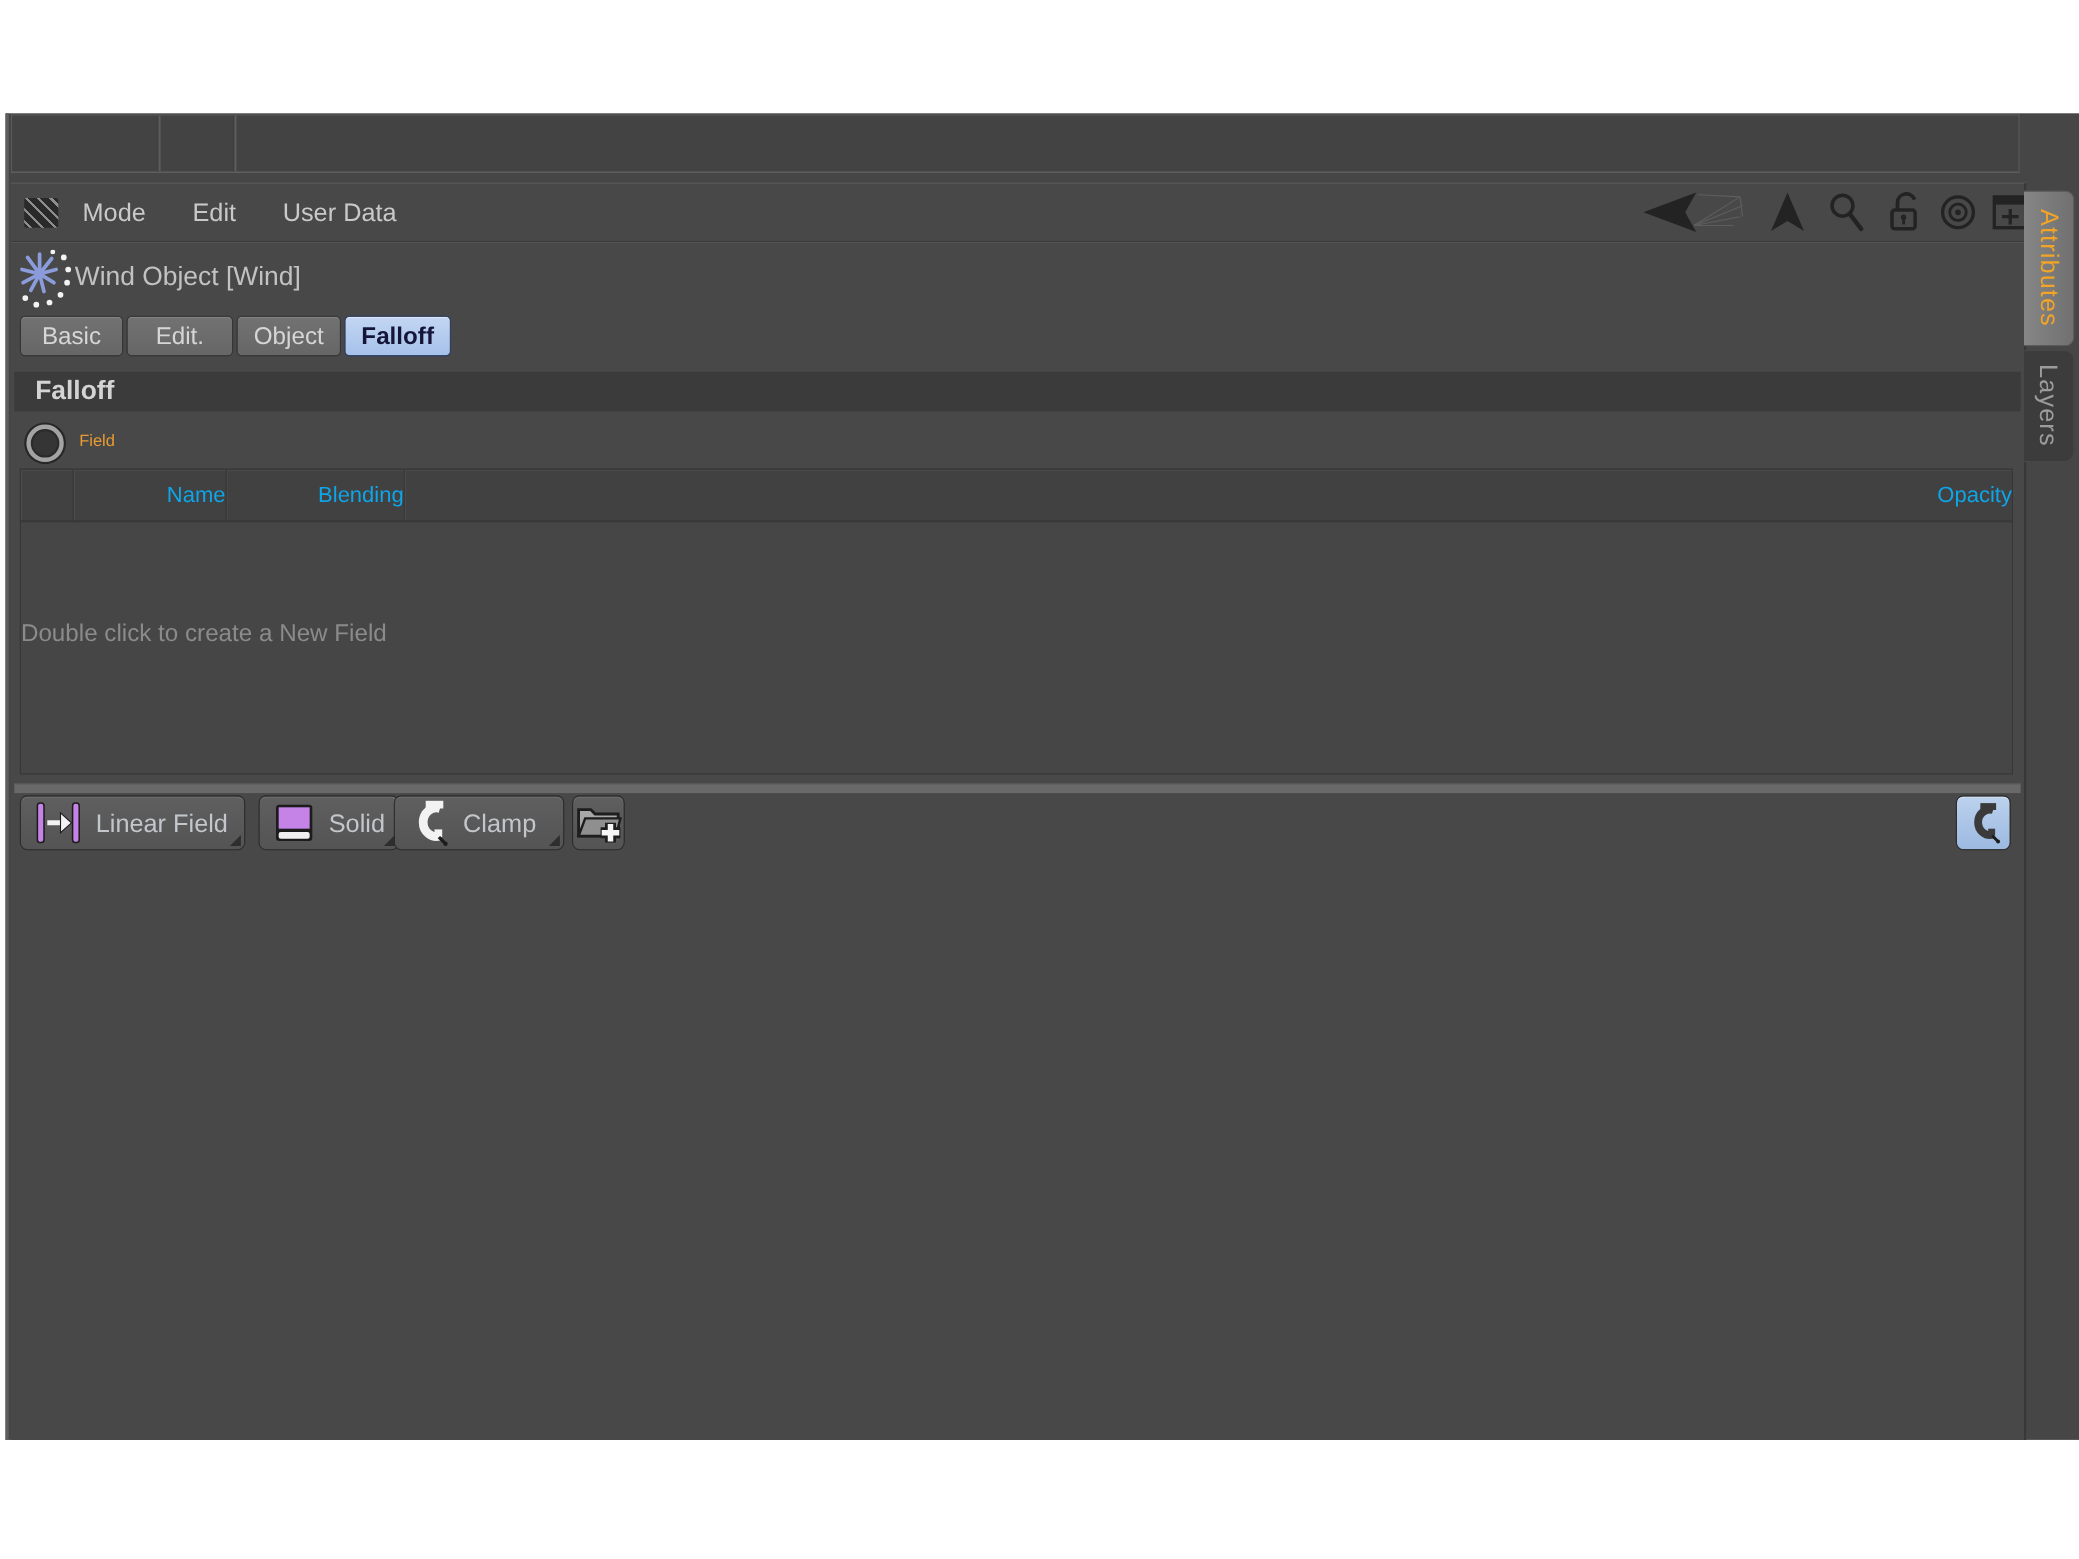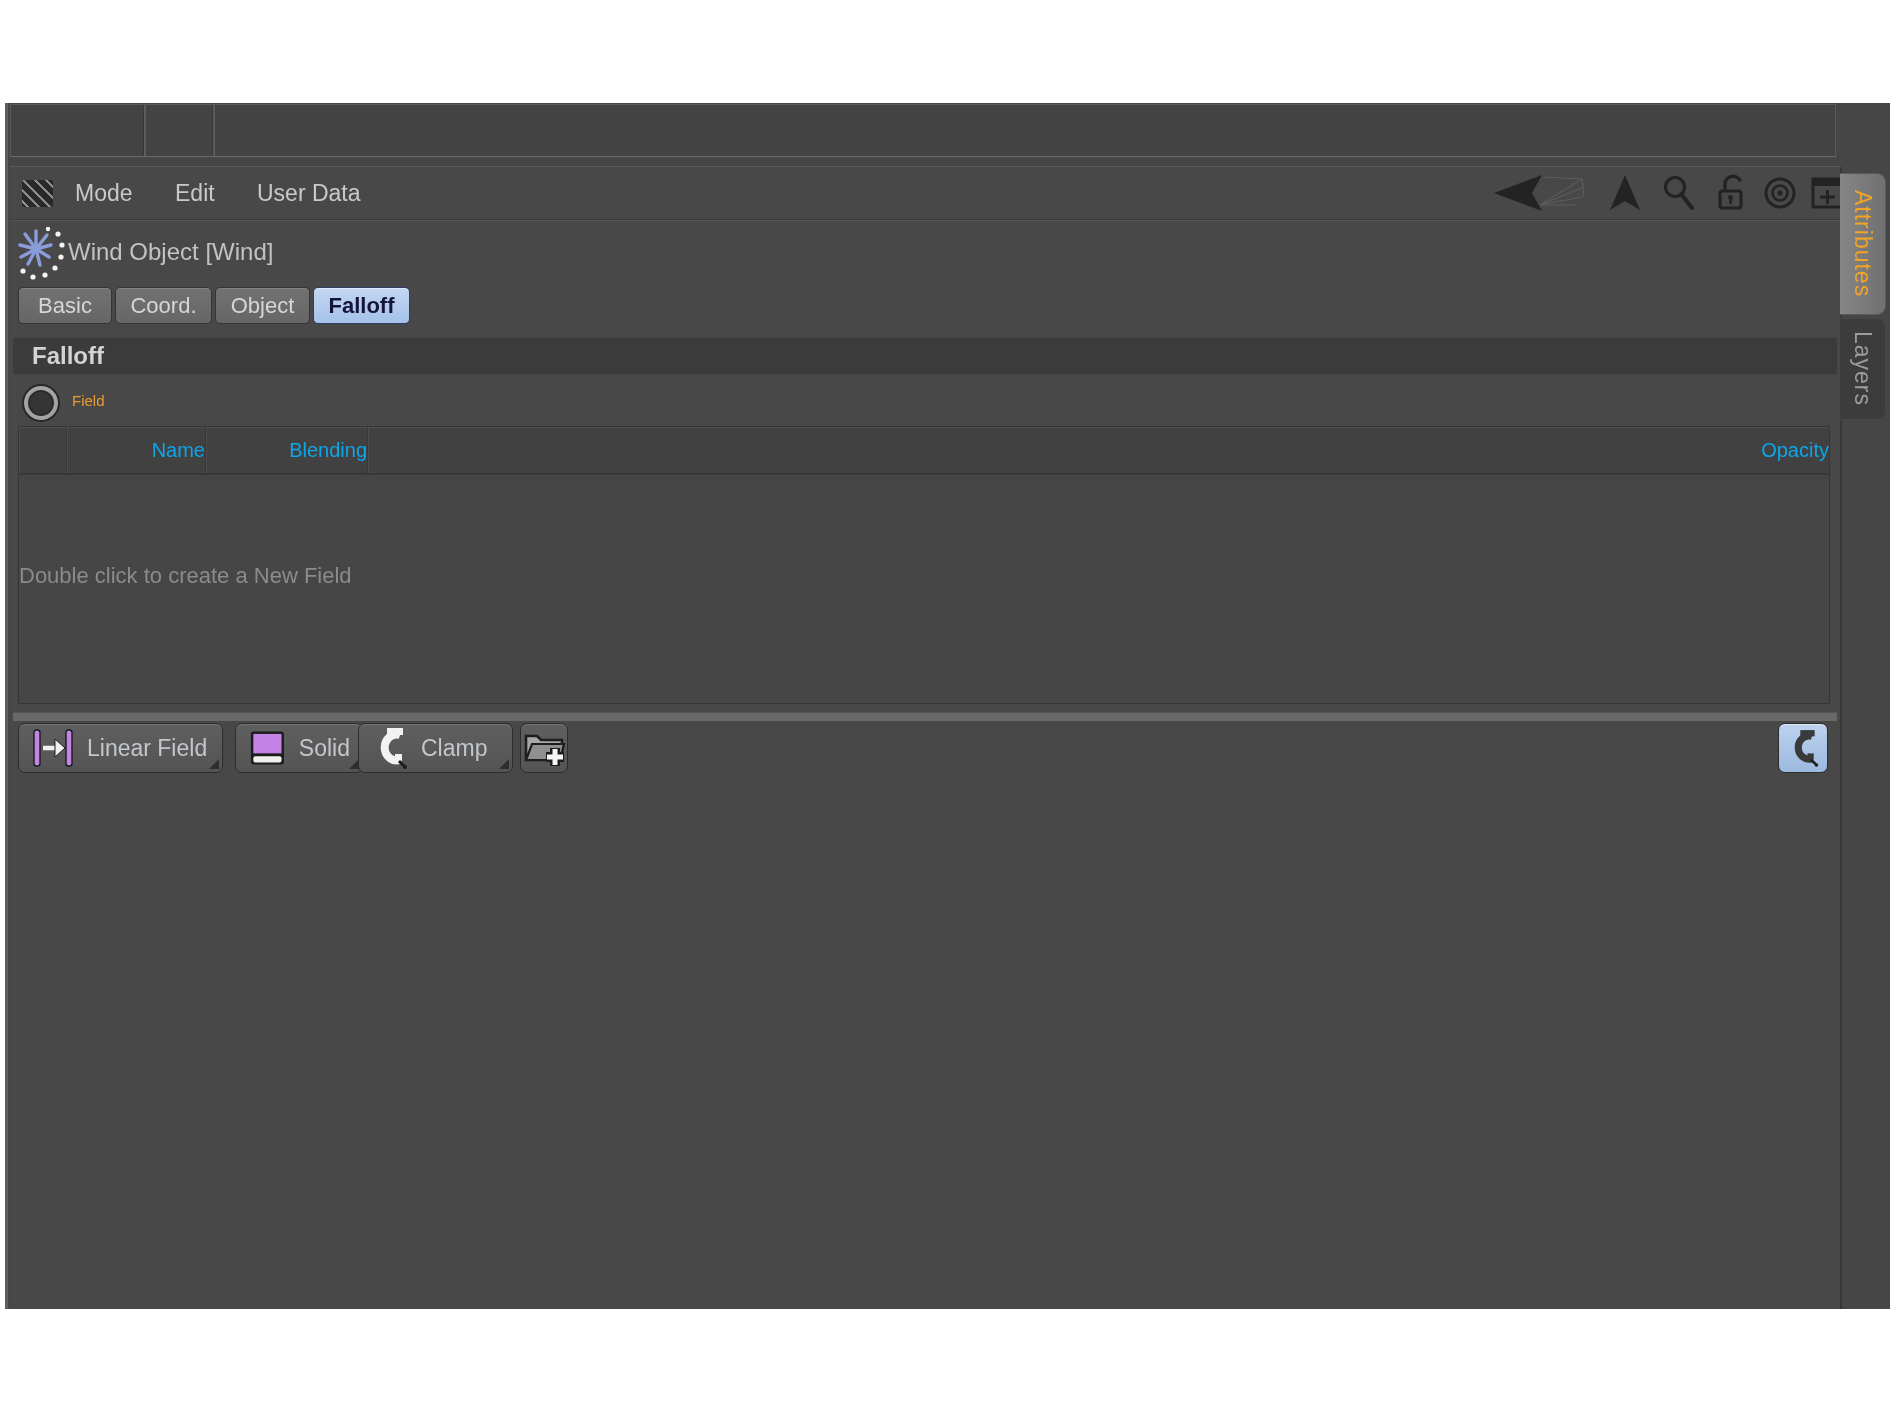--- a/index.html
+++ b/index.html
@@ -179,21 +179,21 @@
           <circle cx="15" cy="50" r="2.6"></circle>
         <circle cx="5" cy="44" r="2.6"></circle>
           <circle cx="30" cy="2" r="2.2"></circle>
       </g>
     </svg>
     <div class="abs object-title">Wind Object [Wind]</div>
   </div>
 
   <div class="abs tabs-row">
     <div class="tab t0">Basic</div>
-    <div class="tab t1">Coord.</div>
+    <div class="tab t1">Edit.</div>
     <div class="tab t2">Object</div>
     <div class="tab t3 active">Falloff</div>
   </div>
 
   <div class="abs section-header">Falloff</div>
 
   <div class="abs field-row">
     <div class="abs field-radio"></div>
     <div class="abs field-label">Field</div>
   </div>

